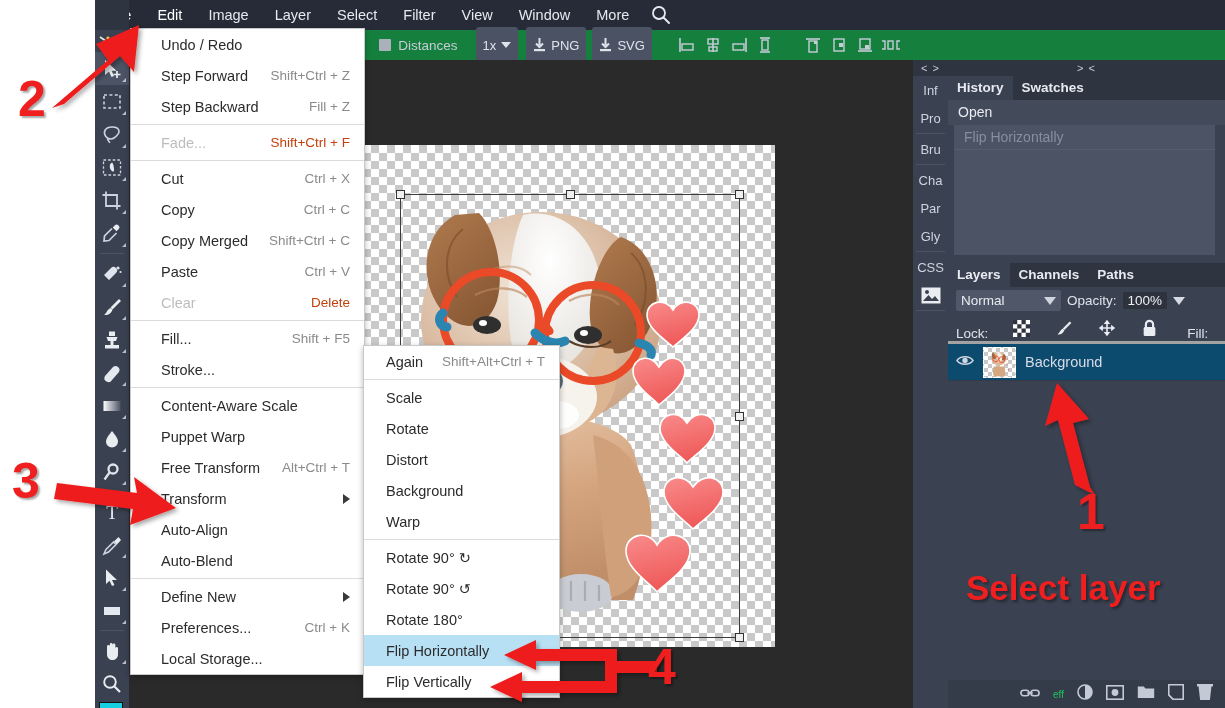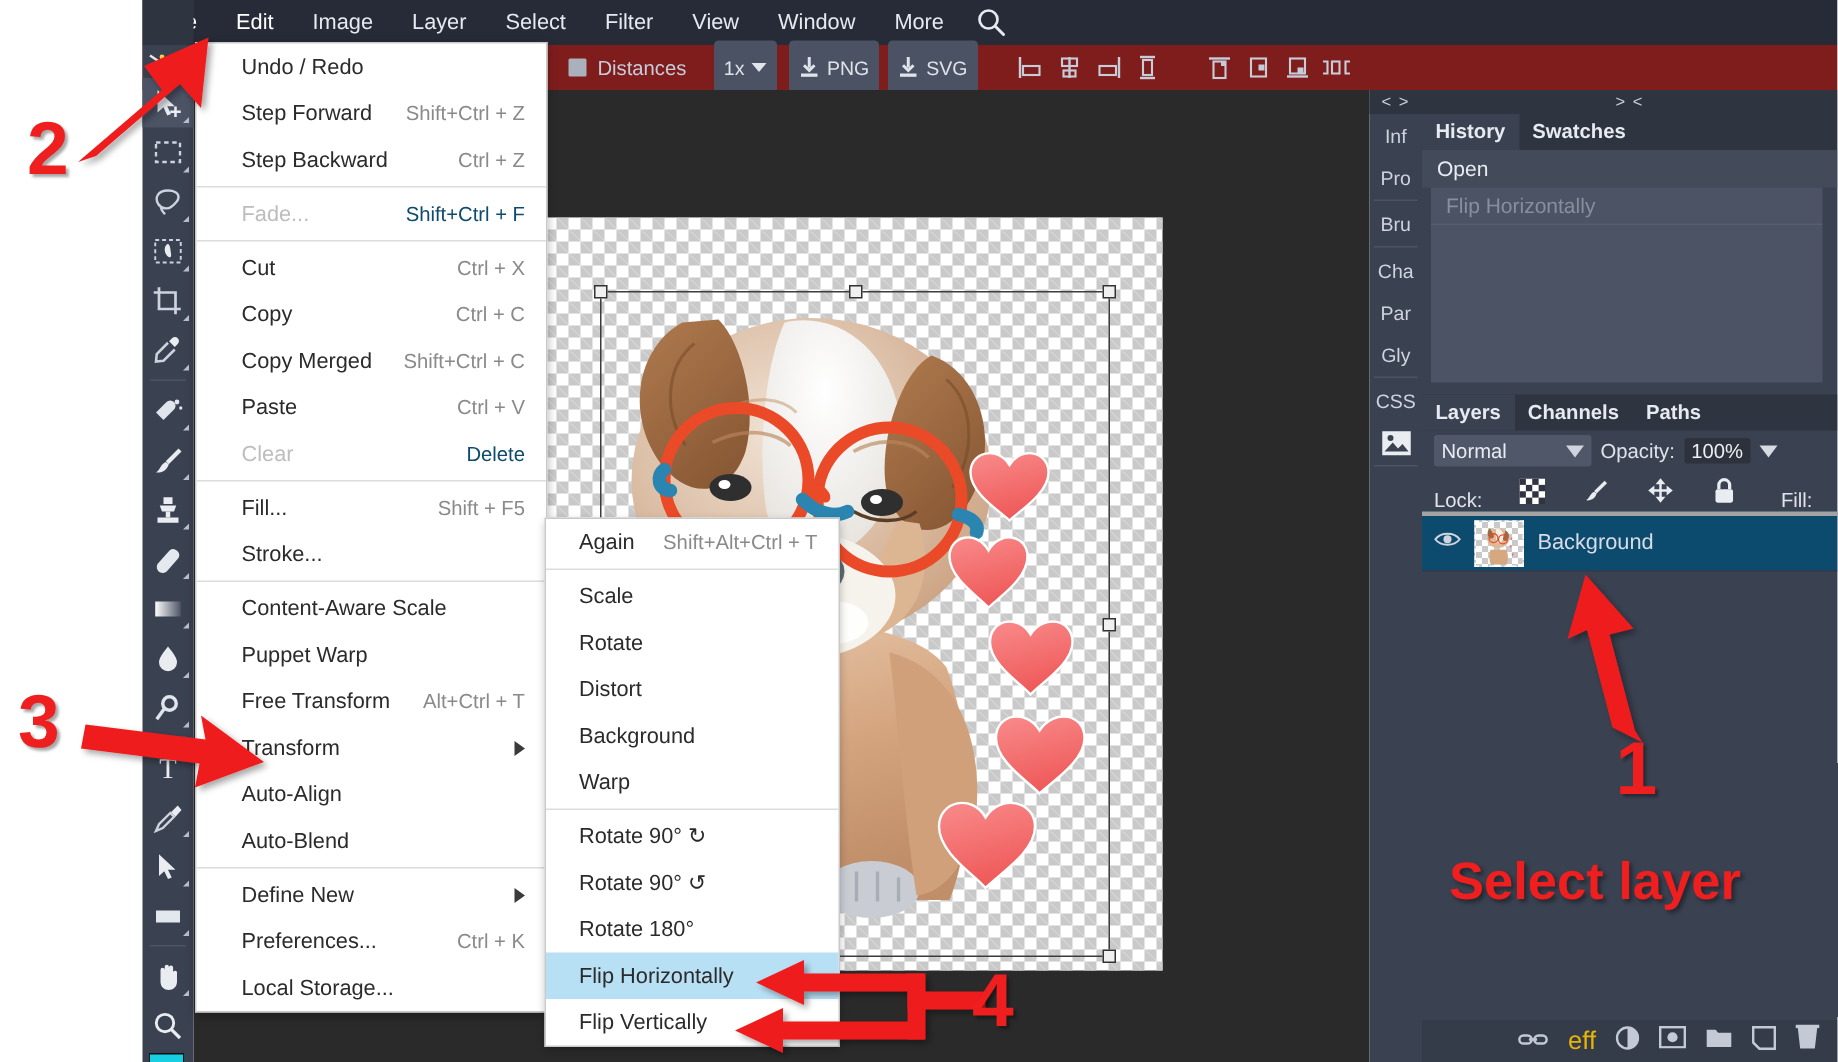--- a/index.html
+++ b/index.html
@@ -32,21 +32,21 @@
   }
   .menu-item.active { color: #ffffff; }
   .search-glyph {
     width: 30px; height: 30px; position: relative; margin-left: 4px;
   }
   .search-glyph svg { position: absolute; left: 5px; top: 5px; }
 
   
   .optionsbar {
     position: absolute; left: 95px; top: 30px; width: 1130px; height: 30px;
-    background: #7f1d1d;
+    background: #15803d;
     display: flex; align-items: center; text-align: right;
   }
   .ob-label { color: #c6ccd8; font-size: 13.5px; }
   .ob-chk {
     width: 12px; height: 12px; background: #aab1bd; display: inline-block;
     margin-right: 7px; vertical-align: middle; border-radius: 1px;
   }
   .ob-btn {
     background: #4a5263; color: #dfe3ea; font-size: 13px;
     border-radius: 3px; height: 36px; display: inline-flex; align-items: center;
@@ -176,21 +176,21 @@
   }
   #edit-menu { left: 130px; top: 28px; width: 235px; }
   #transform-menu { left: 363px; top: 345px; width: 197px; }
   .mi {
     height: 31px; display: flex; align-items: center; justify-content: space-between;
     padding: 0 14px 0 30px; font-size: 14.5px; color: #2b2b2b; white-space: nowrap;
   }
   #transform-menu .mi { padding: 0 14px 0 22px; }
   .mi .sc { color: #8a8a8a; font-size: 13.5px; }
   .mi.disabled { color: #bdbdbd; }
-  .mi.disabled .sc { color: #0c4a6e; }
+  .mi.disabled .sc { color: #c2410c; }
   .mi.hl { background: #b8e0f5; }
   .mi .arrow { width:0;height:0;border-top:5px solid transparent;border-bottom:5px solid transparent;border-left:7px solid #3a3a3a; }
   .mi-sep { height: 1px; background: #dcdcdc; margin: 2px 0; }
 
   
   .anno-num {
     position: absolute; color: #ef1f1f; font-weight: bold; z-index: 60;
     text-shadow: 2px 2px 2px rgba(0,0,0,0.35);
   }
   .anno-text {
@@ -678,21 +678,21 @@
     </div>
 
     <div class="layers-footer">
       <span style="font-size:13px;letter-spacing:-1px">
         <svg width="20" height="12" viewBox="0 0 22 12">
             <rect x="1" y="3" width="9" height="6" rx="3" fill="none" stroke="#c3c9d5" stroke-width="1.8"></rect>
             <rect x="12" y="3" width="9" height="6" rx="3" fill="none" stroke="#c3c9d5" stroke-width="1.8"></rect>
             <line x1="8" y1="6" x2="14" y2="6" stroke="#c3c9d5" stroke-width="1.8"></line>
           </svg>
       </span>
-      <span style="font-size:17px;color:#eab308">eff</span>
+      <span style="font-size:10px;color:#22c55e">eff</span>
       <span>
         <svg width="16" height="16" viewBox="0 0 16 16">
             <circle cx="8" cy="8" r="7" fill="none" stroke="#c3c9d5" stroke-width="1.6"></circle>
             <path d="M8 1 A7 7 0 0 1 8 15 Z" fill="#c3c9d5"></path>
           </svg>
       </span>
       <span>
         <svg width="18" height="15" viewBox="0 0 18 15">
             <rect x="0.8" y="0.8" width="16.4" height="13.4" fill="none" stroke="#c3c9d5" stroke-width="1.6"></rect>
             <circle cx="9" cy="7.5" r="3.4" fill="#c3c9d5"></circle>
@@ -722,21 +722,21 @@
     <div class="mi">
       <span>Undo / Redo</span>
       <span class="sc"></span>
     </div>
     <div class="mi">
       <span>Step Forward</span>
       <span class="sc">Shift+Ctrl + Z</span>
     </div>
     <div class="mi">
       <span>Step Backward</span>
-      <span class="sc">Ctrl + Z</span>
+      <span class="sc">Fill + Z</span>
     </div>
     <div class="mi-sep"></div>
     <div class="mi disabled">
       <span>Fade...</span>
       <span class="sc">Shift+Ctrl + F</span>
     </div>
     <div class="mi-sep"></div>
     <div class="mi">
       <span>Cut</span>
       <span class="sc">Ctrl + X</span>

